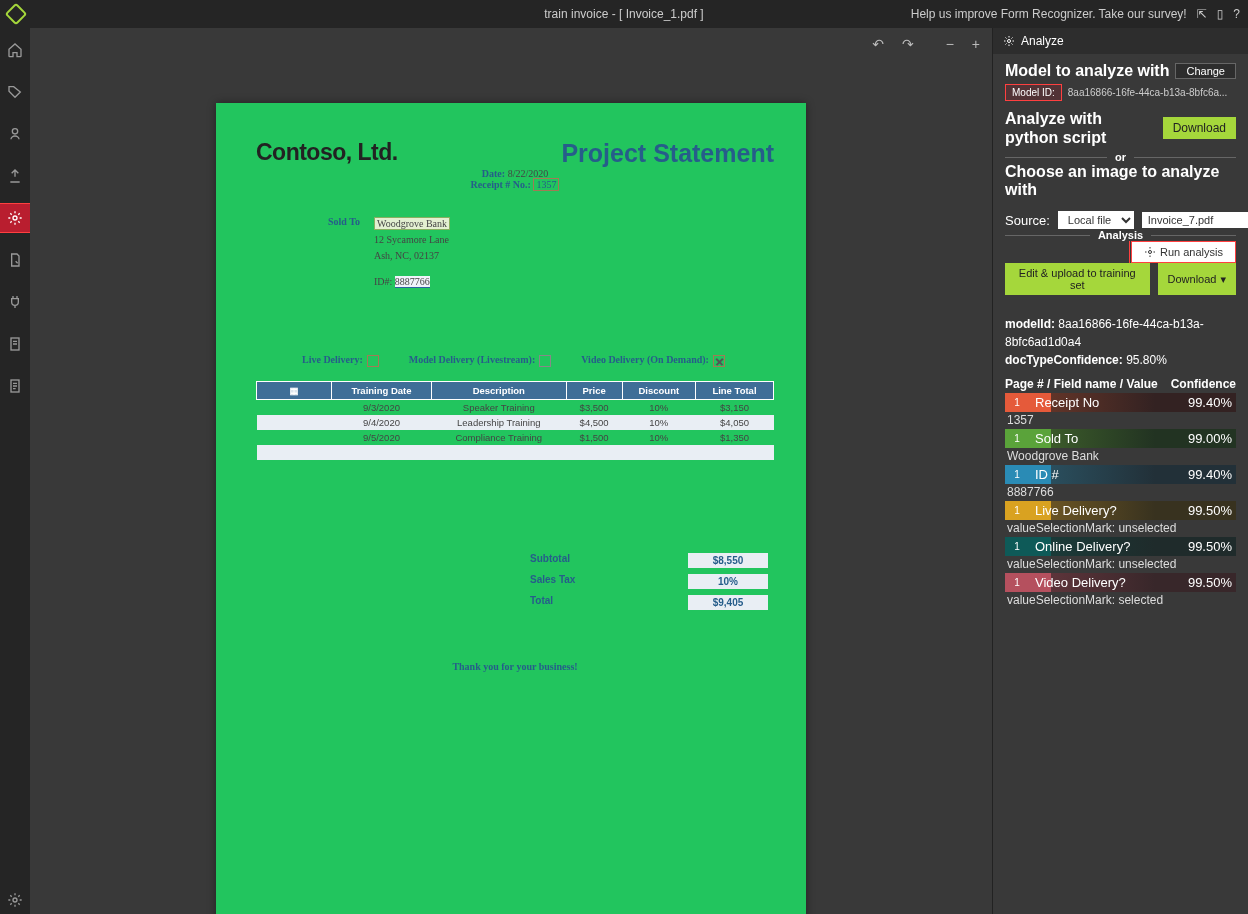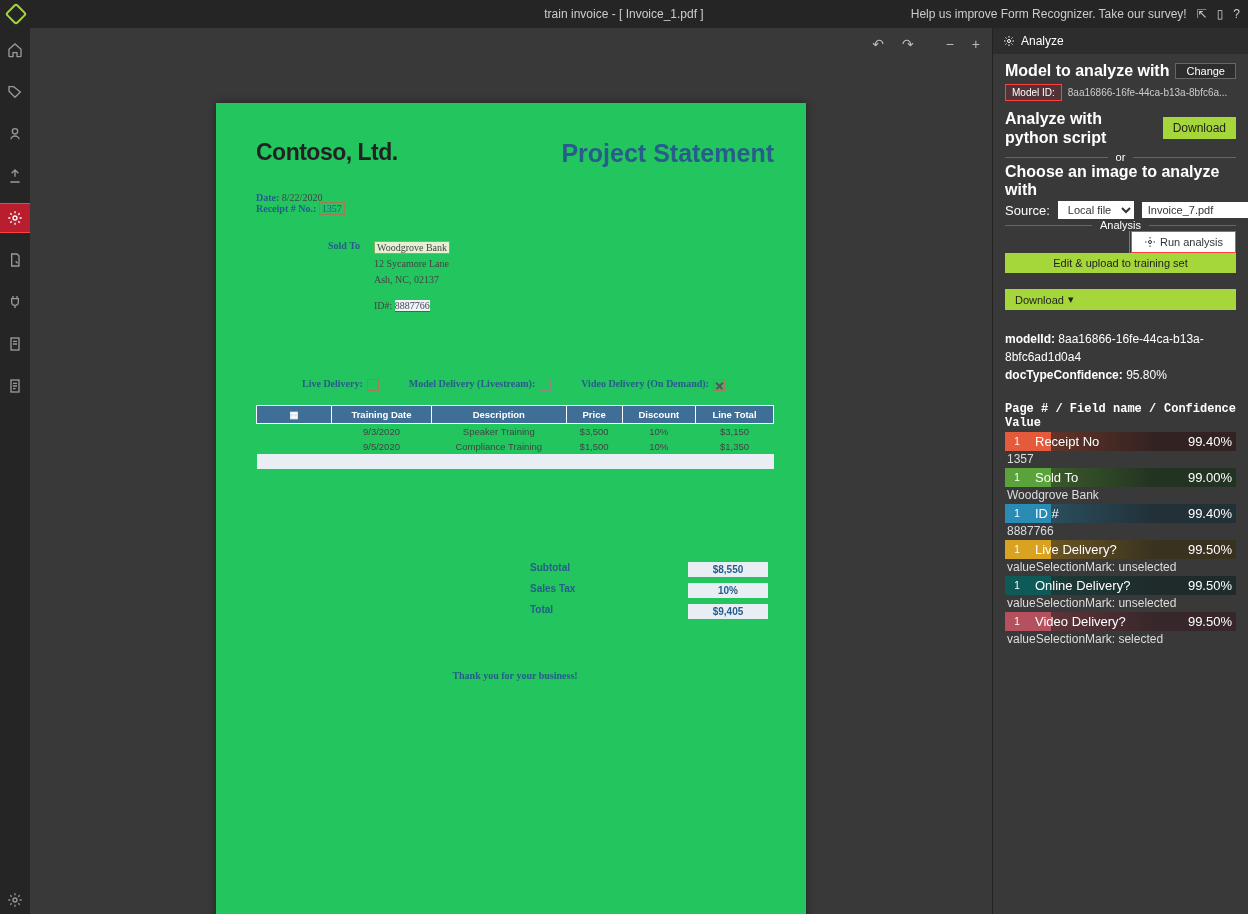--- a/index.html
+++ b/index.html
@@ -20,21 +20,21 @@
 
 .canvas-area { flex: 1; background: #393939; position: relative; display: flex; justify-content: center; }
 .canvas-toolbar { position: absolute; top: 8px; right: 12px; display: flex; gap: 18px; color: #bbb; }
 .canvas-toolbar .tb { cursor: pointer; font-size: 14px; }
 
 .doc { background: #22c55e; color: #000; width: 590px; height: 900px; margin-top: 75px; position: relative; font-family: Georgia, serif; box-shadow: 0 0 8px rgba(0,0,0,.4); }
 .doc-inner { padding: 36px 32px 20px 40px; }
 .doc-header { display: flex; justify-content: space-between; align-items: flex-start; }
 .company { font-family: "Arial Black", Arial; font-size: 23px; font-weight: 900; color: #222; letter-spacing: -0.5px; }
 .statement { font-family: Arial; font-size: 25px; font-weight: 700; color: #265d8a; }
-.doc-meta { text-align: left; margin-top: 24px; font-size: 10px; color: #265d8a; }
+.doc-meta { text-align: center; font-size: 10px; color: #265d8a; }
 .doc-meta .lbl { font-weight: bold; }
 .doc-meta .v-date { color: #444; }
 .hi-outline { border: 1px solid #a27a55; padding: 0 2px; }
 .soldto-row { display: flex; margin-top: 26px; }
 .soldto-lbl { width: 118px; text-align: right; padding-right: 14px; font-size: 10px; font-weight: 700; color: #265d8a; }
 .sold-body { font-size: 10px; color: #444; line-height: 1.6; }
 .addr-line { }
 .hi-green { background: #e3f0d1; border: 1px solid #88b060; padding: 0 2px; }
 .hi-id { border-bottom: 1px solid #2a63a0; background: #eef3fa; }
 .delivery-row { display: flex; gap: 30px; margin-top: 64px; font-size: 10px; font-weight: 700; color: #265d8a; align-items: center; margin-left: 46px; }
@@ -58,32 +58,32 @@
 
 .rpanel { width: 256px; background: #393939; border-left: 1px solid #222; font-size: 13px; display: flex; flex-direction: column; overflow: hidden; }
 .rp-title { background: #2d2d2d; padding: 6px 10px; font-size: 12px; display: flex; align-items: center; gap: 6px; }
 .rp-section { padding: 8px 12px; }
 .rp-h { font-size: 16px; font-weight: 700; margin-bottom: 4px; display: flex; justify-content: space-between; align-items: center; }
 .btn-change { background: #2d2d2d; border: 1px solid #666; color: #fff; padding: 1px 10px; font-size: 11px; cursor: pointer; }
 .model-row { display: flex; align-items: center; font-size: 10px; gap: 6px; }
 .model-id-lbl { border: 1px solid #ff4040; padding: 2px 6px; background: rgba(185,30,47,.2); }
 .model-id-val { color: #ccc; overflow: hidden; text-overflow: ellipsis; white-space: nowrap; flex:1; }
 .btn-green { background: #a5d73b; color: #222; border: none; padding: 4px 10px; font-size: 12px; cursor: pointer; }
-.or-line { display: flex; align-items: center; margin: 0 0; font-size: 11px; }
+.or-line { display: flex; align-items: center; margin: 0 0; font-size: 11px; font-weight: bold; }
 .or-line::before, .or-line::after { content: ""; flex: 1; height: 1px; background: #666; }
 .or-line span { padding: 0 8px; }
-.src-row { display: flex; gap: 8px; align-items: center; margin-top: 2px; }
+.src-row { display: flex; gap: 8px; align-items: center; margin-top: 12px; }
 .src-lbl { font-size: 13px; }
 .sel { background: #fff; color: #333; border: none; padding: 2px 6px; font-size: 11px; }
 .inp { background: #fff; color: #333; border: none; padding: 2px 6px; font-size: 11px; width: 108px; }
 .run-btn { background: #fff; color: #333; border: 1px solid #ff4040; outline: 1px solid #ff4040; outline-offset: 1px; padding: 4px 12px; font-size: 11px; cursor: pointer; display: flex; align-items: center; gap: 4px; float: right; }
 .pred-h { font-size: 16px; font-weight: 700; margin: 10px 0 6px; }
-.pred-btns { display: flex; gap: 16px; flex-direction: column; }
+.pred-btns { display: flex; gap: 8px; }
 .pred-meta { font-size: 12px; margin-top: 20px; line-height: 1.5; }
-.fields-header { display: flex; justify-content: space-between; font-weight: 700; font-size: 12px; margin-top: 18px; font-family: Liberation Mono, monospace; }
+.fields-header { display: flex; justify-content: space-between; font-weight: 700; font-size: 12px; margin-top: 8px; }
 .field-item { margin-top: 2px; }
 .field-bar { display: flex; align-items: center; padding-right: 4px; }
 .page-badge { width: 24px; text-align: center; font-size: 10px; color: #fff; padding: 2px 0; }
 .field-name { flex: 1; padding: 2px 6px; font-size: 13px; }
 .field-conf { font-size: 13px; }
 .field-val { font-size: 12px; color: #ddd; padding-left: 2px; margin-top: 1px; }
 .c-red { background: linear-gradient(to right,#e55a3a 20%,#613428 20%,#332222 65%); }
 .c-red .page-badge { background:#e55a3a; }
 .c-green { background: linear-gradient(to right,#5aa33a 20%,#3b5a2a 20%,#223322 65%); }
 .c-green .page-badge { background:#5aa33a; }
@@ -220,20 +220,28 @@
             </thead>
           <tbody id="tbody">
               <tr>
                 <td></td>
                 <td>9/3/2020</td>
                 <td>Speaker Training</td>
                 <td>$3,500</td>
                 <td>10%</td>
                 <td>$3,150</td>
               </tr>
+              <tr class="alt">
+                <td></td>
+                <td>9/4/2020</td>
+                <td>Leadership Training</td>
+                <td>$4,500</td>
+                <td>10%</td>
+                <td>$4,050</td>
+              </tr>
               <tr>
                 <td></td>
                 <td>9/5/2020</td>
                 <td>Compliance Training</td>
                 <td>$1,500</td>
                 <td>10%</td>
                 <td>$1,350</td>
               </tr>
               <tr class="alt">
                 <td colspan="6">&nbsp;</td>

